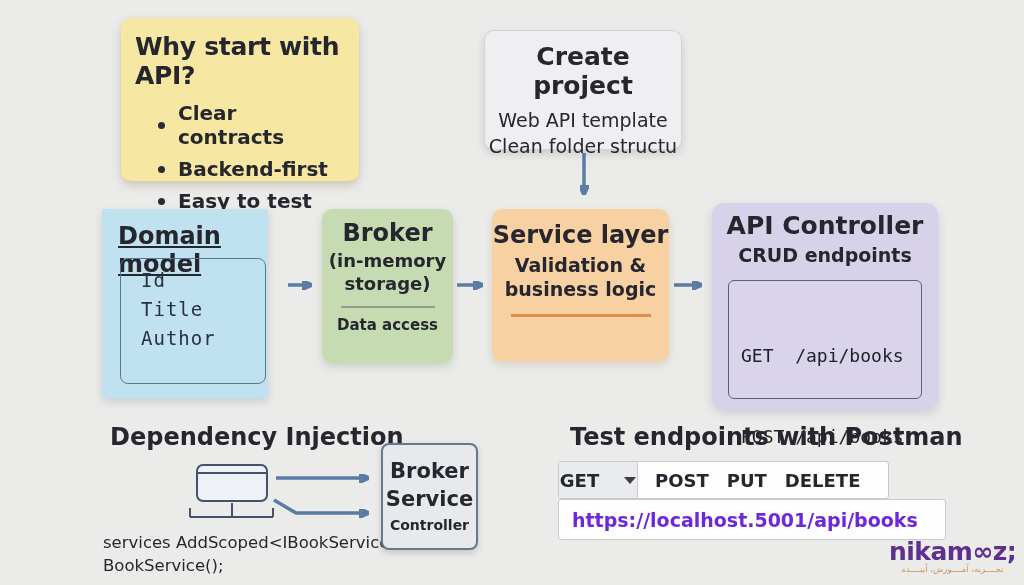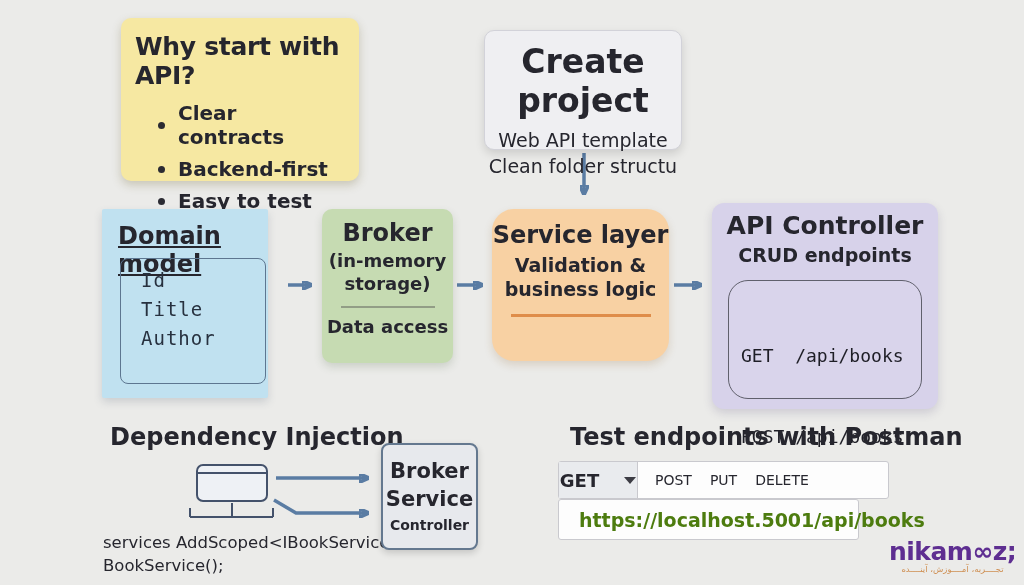--- a/index.html
+++ b/index.html
@@ -17,50 +17,50 @@
   .why { left:121px; top:18px; width:238px; height:163px; background:var(--yellow,#f6e8a2);
          border-radius:10px; box-shadow:0 4px 10px rgba(110,100,50,.28); padding:14px 10px 0 14px; }
   .why-title { font-size:25px; font-weight:700; letter-spacing:-.3px; }
   .bullets { margin-top:11px; display:flex; flex-direction:column; gap:8px; padding-left:23px; }
   .bullet-row { display:flex; align-items:center; gap:13px; font-size:20px; font-weight:600; }
   .dot { width:7px; height:7px; border-radius:50%; background:#2b2b33; flex:none; }
 
   .create { left:484px; top:30px; width:198px; height:120px; background:#efeff2;
             border:1.5px solid #d2d2d9; border-radius:10px; box-shadow:0 4px 10px rgba(0,0,0,.13);
             text-align:center; padding-top:11px; }
-  .create-title { font-size:33px; font-weight:700; margin-bottom:7px; }
+  .create-title { font-size:25px; font-weight:700; margin-bottom:7px; }
   .create-line { font-size:19px; line-height:26px; font-weight:500; }
 
   .domain { left:102px; top:209px; width:166px; height:189px; background:var(--blue,#c0e1f0);
             border-radius:2px; box-shadow:0 4px 9px rgba(60,80,100,.18); padding:13px 0 0 16px;text-decoration:underline; }
   .domain-title { font-size:24px; font-weight:700; }
   .domain-inner { position:absolute; left:18px; top:49px; width:146px; height:126px;
                   border:1.5px solid #5d7690; border-radius:8px; padding:7px 0 0 20px;
                   font-family:"DejaVu Sans Mono","Liberation Mono",monospace;
                   font-size:19px; line-height:29px; color:#27313f; letter-spacing:1px; }
 
   .broker { left:322px; top:209px; width:131px; height:154px; background:var(--green,#c6dbb2);
             border-radius:10px; box-shadow:0 4px 9px rgba(60,90,50,.18); text-align:center; padding-top:10px; }
   .broker-title { font-size:24px; font-weight:700; }
   .broker-sub { font-size:18px; line-height:23px; font-weight:600; margin-top:2px; }
   .broker-div { width:94px; height:2px; background:#929d86; margin:11px auto 8px; }
-  .broker-footer { font-size:18px; font-weight:600; }
+  .broker-footer { font-size:15px; font-weight:600; }
 
   .service { left:492px; top:209px; width:177px; height:152px; background:var(--peach,#f8d1a3);
-             border-radius:22px; box-shadow:0 4px 9px rgba(140,90,30,.18); text-align:center; padding-top:12px; }
+             border-radius:10px; box-shadow:0 4px 9px rgba(140,90,30,.18); text-align:center; padding-top:12px; }
   .service-title { font-size:24px; font-weight:700; }
   .service-sub { font-size:19px; line-height:24px; font-weight:700; margin-top:4px; }
   .service-div { width:140px; height:2.5px; background:var(--rule,#df8d4a); margin:13px auto 0; }
 
   .api { left:712px; top:203px; width:226px; height:206px; background:var(--purple,#d7d2ea);
          border-radius:12px; box-shadow:0 4px 10px rgba(70,60,110,.18); text-align:center; padding-top:8px; }
   .api-title { font-size:25px; font-weight:700; }
   .api-sub { font-size:19px; font-weight:600; margin-top:4px; }
   .api-inner { position:absolute; left:16px; top:77px; width:194px; height:119px;
-               border:1.5px solid #60606c; border-radius:20px; background:rgba(255,255,255,.06);
+               border:1.5px solid #60606c; border-radius:6px; background:rgba(255,255,255,.06);
                text-align:left; padding:7px 0 0 12px;
                font-family:"DejaVu Sans Mono","Liberation Mono",monospace;
                font-size:18px; line-height:27px; white-space:pre; color:#1e1e26; }
 
   .di-title { left:110px; top:423px; font-size:24px; font-weight:600; }
   .test-title { left:570px; top:423px; font-size:24px; font-weight:600; }
 
   .di-rect { left:196px; top:464px; width:72px; height:38px; background:#eef1f5;
              border:2px solid #44526b; border-radius:7px; }
   .di-rect-lid { position:absolute; top:6px; left:-1px; right:-1px; border-top:2px solid #44526b; }
@@ -71,24 +71,24 @@
          display:flex; flex-direction:column; align-items:center; justify-content:center; }
   .bsc-bold { font-size:21px; font-weight:700; line-height:28px; }
   .bsc-reg { font-size:14px; font-weight:700; line-height:24px; }
 
   .pm-top { left:558px; top:461px; width:331px; height:38px; background:#fdfdfd;
             border:1.5px solid #c9c9ce; border-radius:3px; display:flex; align-items:stretch; }
   .pm-get { width:79px; background:#e9ebee; border-right:1.5px solid #c9c9ce; display:flex;
             align-items:center; justify-content:center; gap:25px; font-size:18px; font-weight:600; cursor:default; }
   .caret { width:0; height:0; border-left:6px solid transparent; border-right:6px solid transparent;
            border-top:7px solid #3c3c44; }
-  .pm-methods { display:flex; align-items:center; gap:18px; padding-left:17px; font-size:14px; font-weight:400; }
-  .pm-url { left:558px; top:499px; width:301px; height:41px; background:#fdfdfd;
+  .pm-methods { display:flex; align-items:center; gap:18px; padding-left:17px; font-size:18px; font-weight:700; }
+  .pm-url { left:558px; top:499px; width:388px; height:41px; background:#fdfdfd;
             border:1.5px solid #c9c9ce; border-radius:3px; display:flex; align-items:center;
-            padding-left:20px; font-size:19px; font-weight:600; color:#4d7c0f; }
+            padding-left:13px; font-size:19px; font-weight:600; color:#6d28d9; }
 
   .logo { left:889px; top:538px; width:127px; text-align:center; }
   .logo-name { font-size:25px; font-weight:800; color:var(--brand,#5e2e91);
                letter-spacing:-.5px; line-height:27px; }
   .logo-tagline { font-size:8.5px; color:var(--brand2,#cf8f52); direction:rtl;
                   letter-spacing:.5px; margin-top:-1px; }
 </style>
 </head>
 <body>
 

